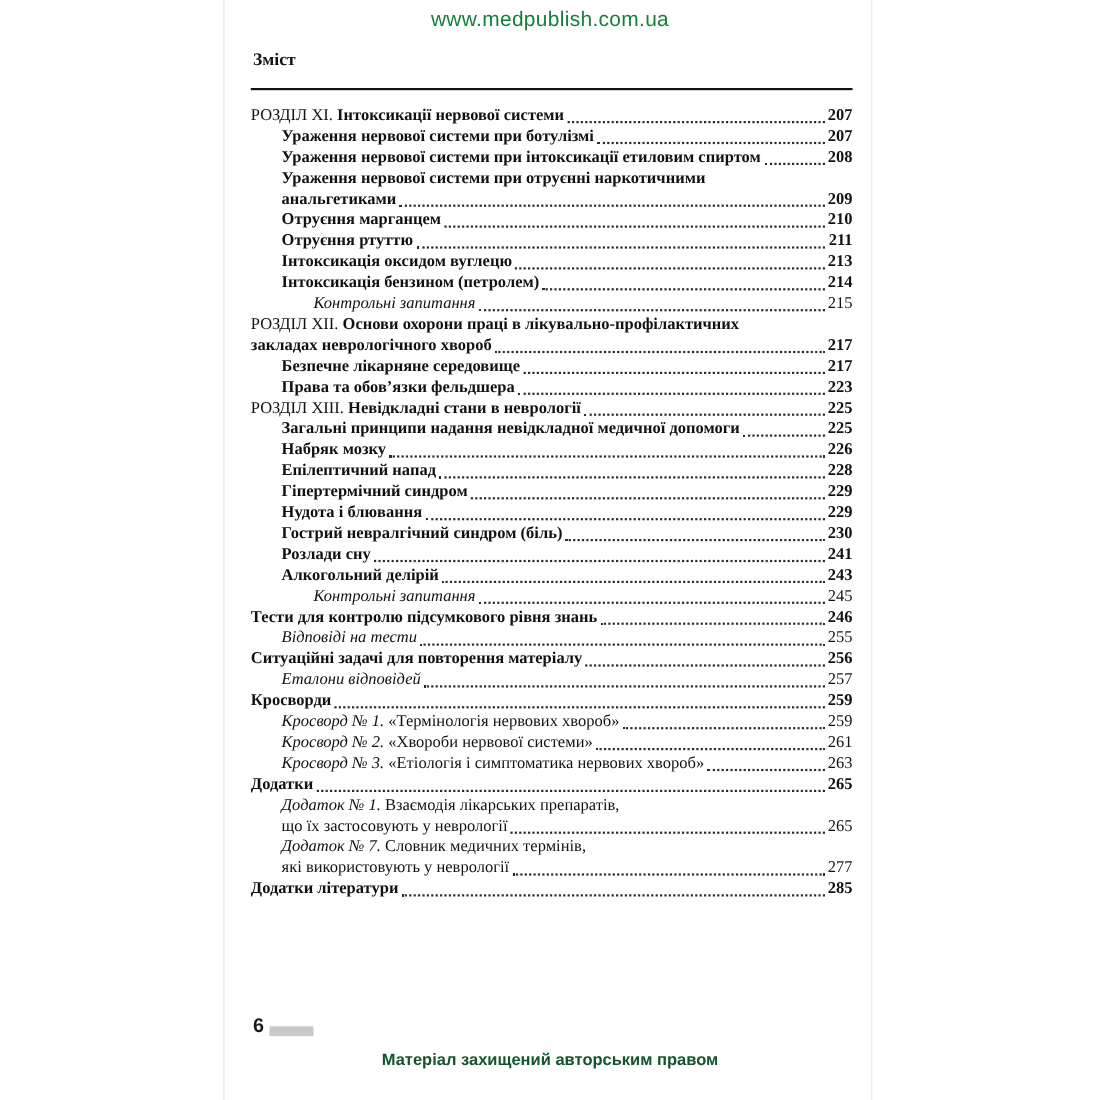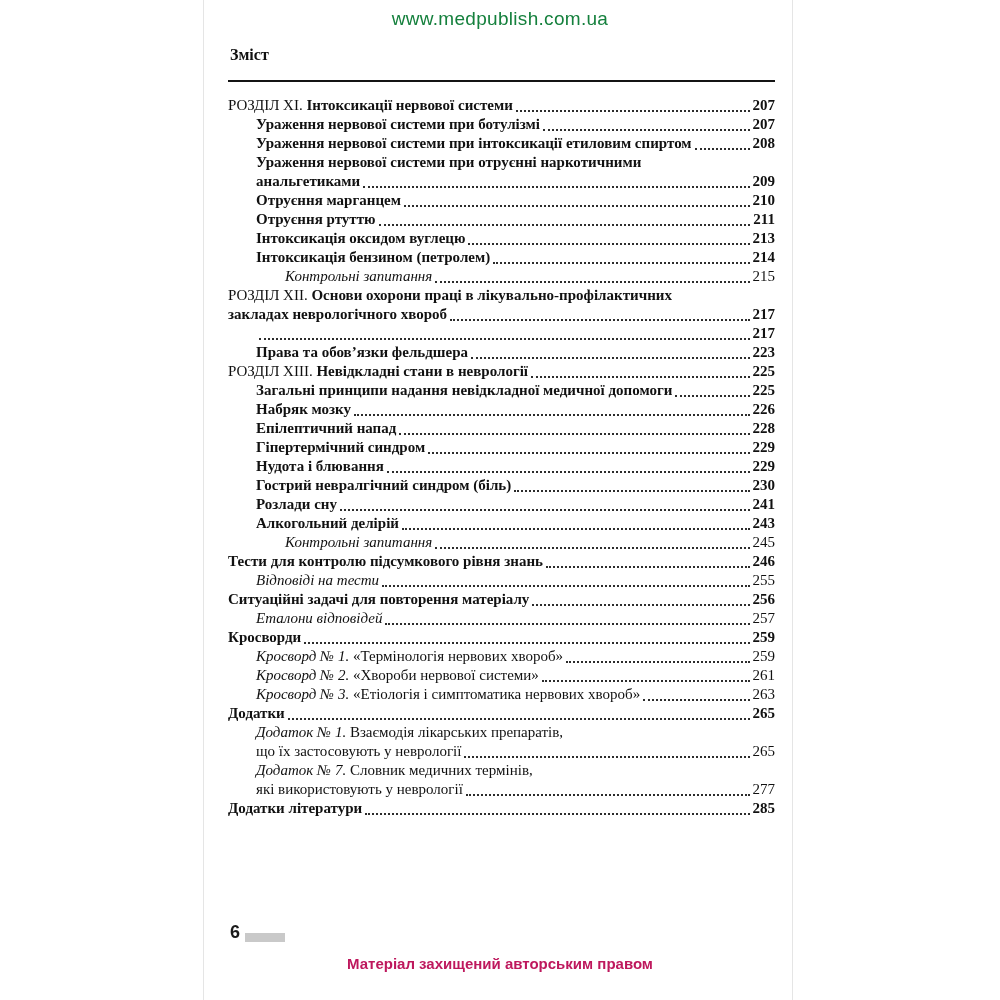--- a/index.html
+++ b/index.html
@@ -104,21 +104,21 @@
 
   .copyright {
     position: absolute;
     left: 0;
     right: 0;
     top: 955px;
     text-align: center;
     font-family: "Liberation Sans", sans-serif;
     font-size: 15px;
     font-weight: 700;
-    color: #be185d;
+    color: #14532d;
   }
 </style>
 </head>
 <body>
 
 <div class="scan-edge left"></div>
 <div class="scan-edge right"></div>
 
 <div class="watermark">www.medpublish.com.ua</div>
 
@@ -197,20 +197,21 @@
           <span class="txt bold"><span class="pre plain">РОЗДІЛ XII. </span>Основи охорони праці в лікувально-профілактичних</span>
         </div>
         <div class="line">
           <span class="txt bold">закладах неврологічного хвороб</span>
           <span class="dots"></span>
           <span class="page bold">217</span>
         </div>
       </div>
       <div class="entry ind1">
         <div class="line">
+          <span class="txt bold">Безпечне лікарняне середовище</span>
           <span class="dots"></span>
           <span class="page bold">217</span>
         </div>
       </div>
       <div class="entry ind1">
         <div class="line">
           <span class="txt bold">Права та обов’язки фельдшера</span>
           <span class="dots"></span>
           <span class="page bold">223</span>
         </div>

